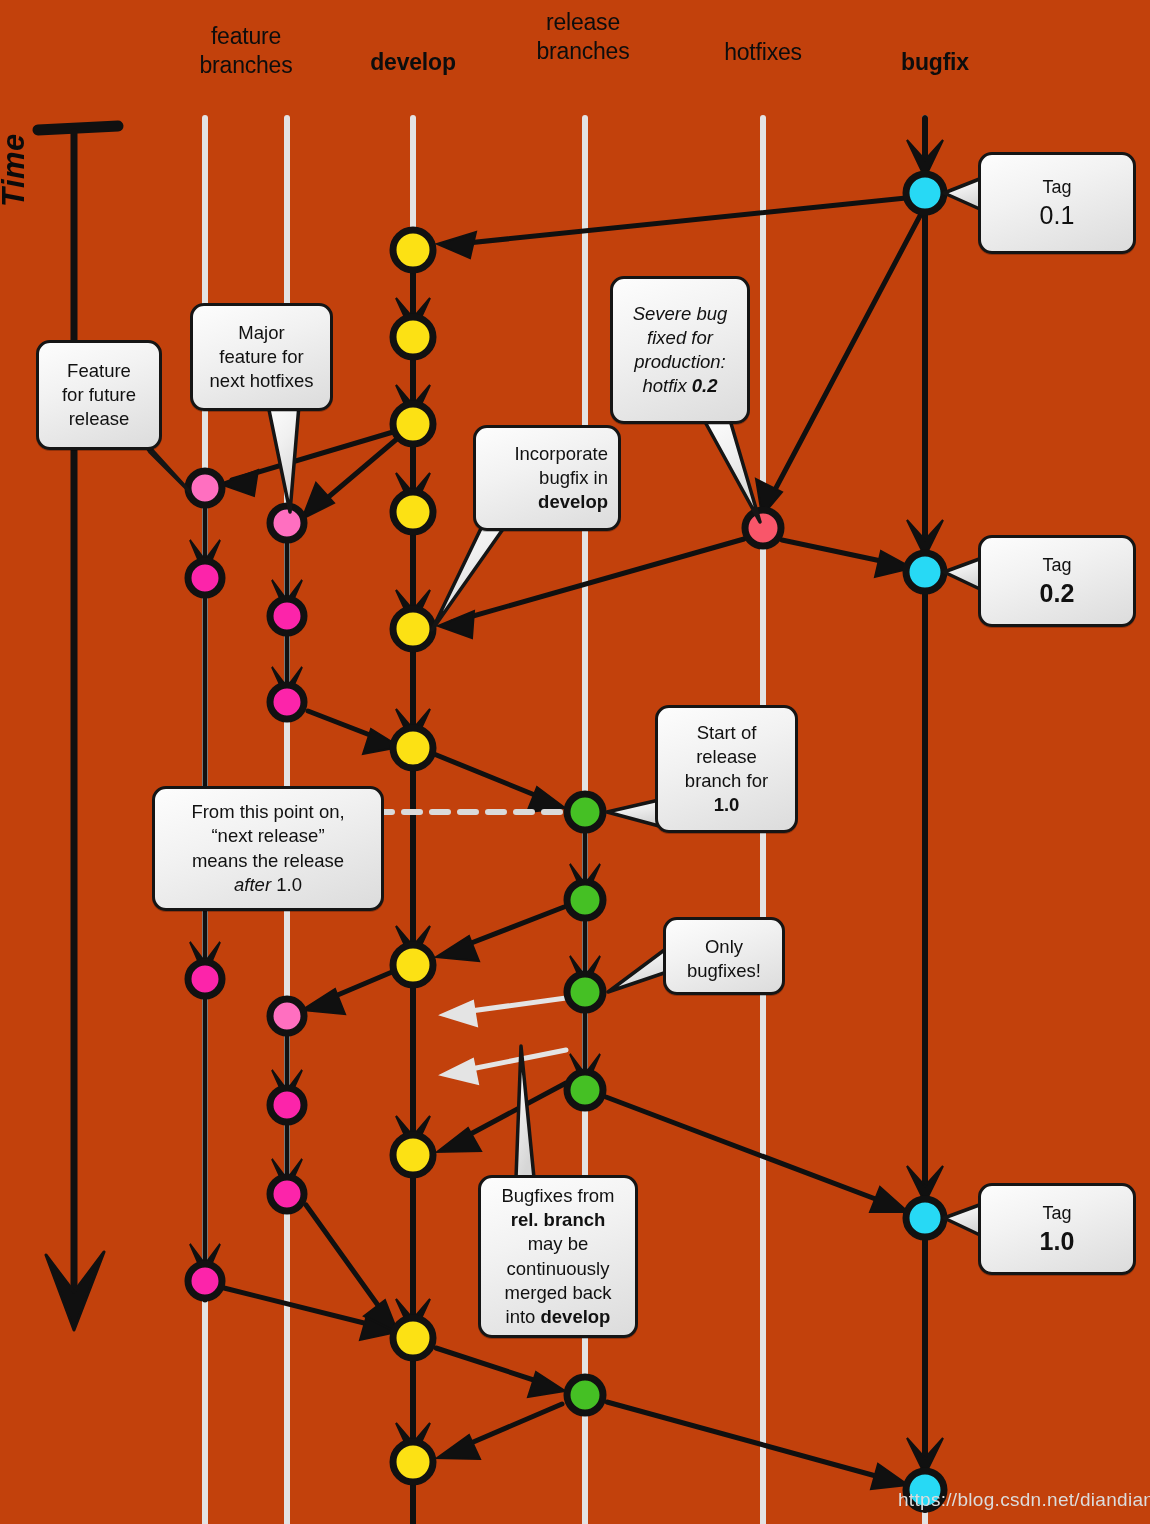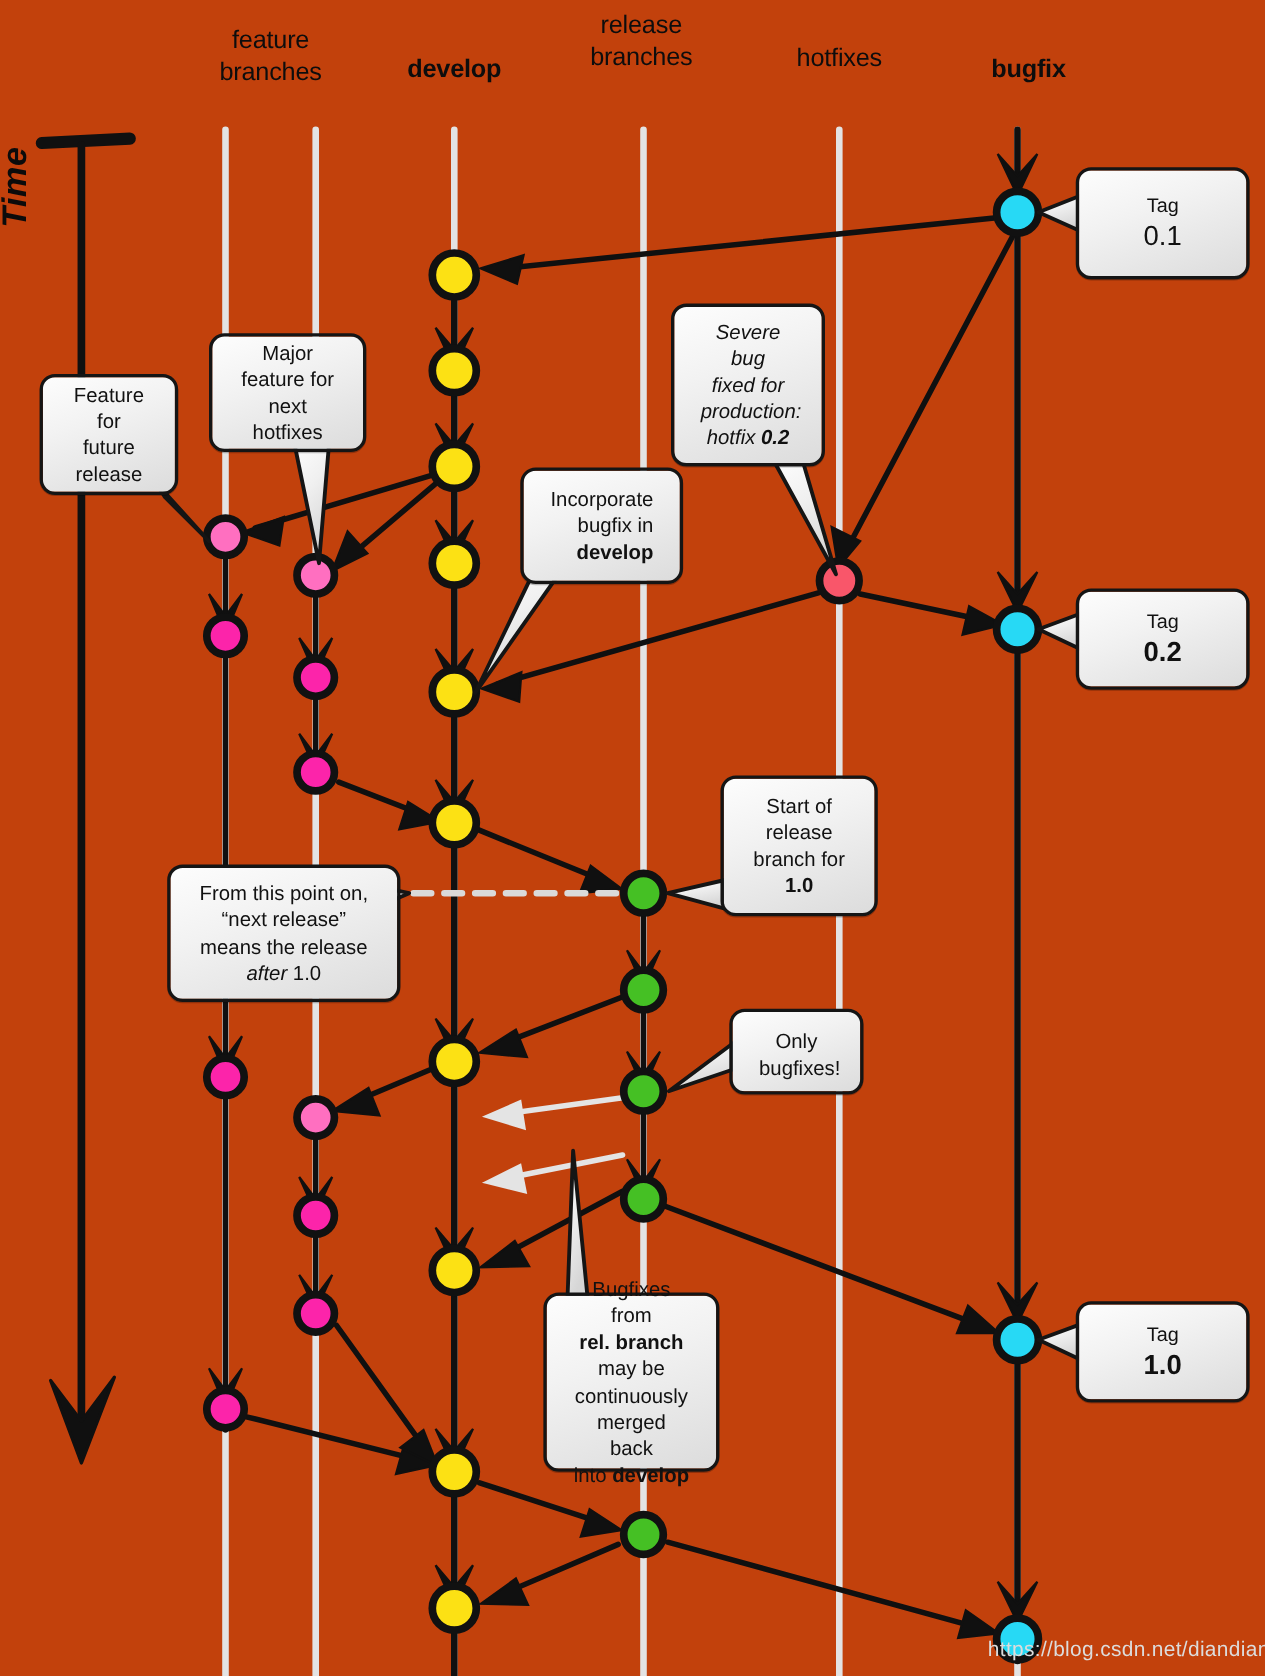--- a/index.html
+++ b/index.html
@@ -57,21 +57,21 @@
   .callout {
     position: absolute;
     box-sizing: border-box;
     border: 3.5px solid #151515;
     border-radius: 14px;
     background: linear-gradient(160deg, #fdfdfd 0%, #f2f2f2 38%, #dcdcdc 100%);
     color: #111111;
     font-size: 18.5px;
     line-height: 1.30;
     text-align: center;
-    padding: 9px 24px;
+    padding: 9px 10px;
     display: flex;
     align-items: center;
     justify-content: center;
     white-space: pre-line;
     box-shadow: 0 1px 0 rgba(0,0,0,0.25);
   }
   .callout b { font-weight: bold; }
   .callout i { font-style: italic; }
   .callout .ctext { width: 100%; }
 
@@ -311,34 +311,34 @@
   </div>
 
   <div class="callout" style="left:473px; top:425px; width:148px; height:106px;text-align:right;">
     <span class="ctext">Incorporate<br>bugfix in<br><b>develop</b></span>
   </div>
 
   <div class="callout" style="left:610px; top:276px; width:140px; height:148px;font-style:italic;">
     <span class="ctext">Severe bug<br>fixed for<br>production:<br>hotfix <b>0.2</b></span>
   </div>
 
-  <div class="callout" style="left:152px; top:786px; width:212px; height:125px;">
+  <div class="callout" style="left:152px; top:786px; width:232px; height:125px;">
     <span class="ctext">From this point on,<br>“next release”<br>means the release<br><i>after</i> 1.0</span>
   </div>
 
   <div class="callout" style="left:655px; top:705px; width:143px; height:128px;">
     <span class="ctext">Start of<br>release<br>branch for<br><b>1.0</b></span>
   </div>
 
   <div class="callout" style="left:663px; top:917px; width:122px; height:78px;align-items:flex-end;">
     <span class="ctext">Only
 bugfixes!</span>
   </div>
 
-  <div class="callout" style="left:478px; top:1175px; width:160px; height:163px;margin-left:16px;">
+  <div class="callout" style="left:478px; top:1175px; width:160px; height:163px;">
     <span class="ctext">Bugfixes from<br><b>rel. branch</b><br>may be<br>continuously<br>merged back<br>into <b>develop</b></span>
   </div>
 
   <div class="callout" style="left:978px; top:152px; width:158px; height:102px;">
     <span class="ctext"><span style="font-size:18px">Tag</span><br><span style="font-size:25px;font-weight:normal">0.1</span></span>
   </div>
 
   <div class="callout" style="left:978px; top:535px; width:158px; height:92px;">
     <span class="ctext"><span style="font-size:18px">Tag</span><br><span style="font-size:25px;font-weight:bold">0.2</span></span>
   </div>

